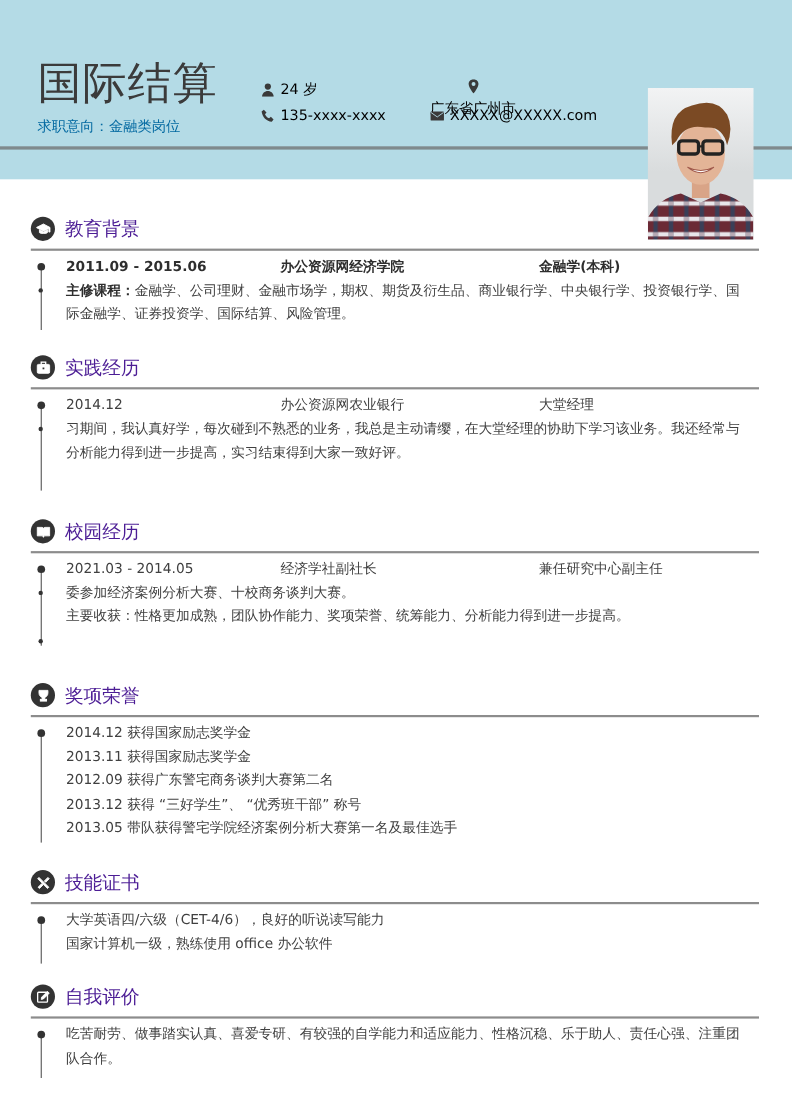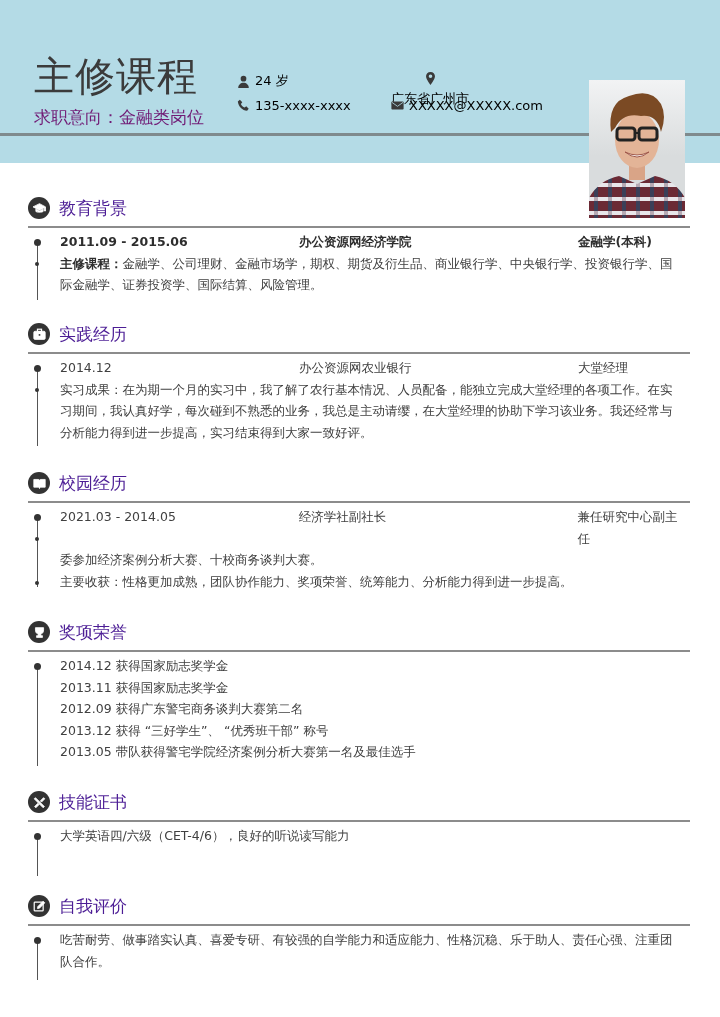--- a/index.html
+++ b/index.html
@@ -1,45 +1,45 @@
 <!DOCTYPE html>
 <html><head>
 <meta charset="utf-8">
 <style>
   * { margin:0; padding:0; box-sizing:border-box; }
   body { width:720px; height:1017px; background:#ffffff; font-family:"DejaVu Sans","Liberation Sans",sans-serif; color:#404040; position:relative; overflow:hidden; }
   .header { position:absolute; left:0; top:0; width:720px; height:163px; background:#b4dbe6; }
   .header-rule { position:absolute; left:0; top:133px; width:720px; height:3px; background:#7f8a8d; }
   .name { position:absolute; left:34px; top:52px; font-size:40px; color:#3b3b3b; letter-spacing:1px; line-height:48px; }
-  .intent { position:absolute; left:34px; top:106px; font-size:17px; color:#701a75; }
+  .intent { position:absolute; left:34px; top:106px; font-size:13px; color:#0369a1; }
   .info { position:absolute; font-size:13px; color:#000000; display:flex; align-items:center; gap:5px; }
   .info svg { width:13px; height:13px; fill:#3a3a3a; }
   .photo { position:absolute; left:589px; top:80px; width:96px; height:138px; background:linear-gradient(#f2f3f4,#d9dcdd 55%); overflow:hidden; }
   .section { position:absolute; left:28px; width:662px; }
   .sec-head { display:flex; align-items:center; height:26px; }
   .sec-icon { width:22px; height:22px; border-radius:50%; background:#333; display:flex; align-items:center; justify-content:center; }
   .sec-icon svg { width:13px; height:13px; fill:#fff; stroke:#fff; }
   .sec-title { margin-left:9px; font-size:17px; color:#4c1d95; }
   .sec-rule { height:2px; background:#8c8c8c; margin-top:5px; margin-left:0; }
   .sec-body { position:relative; padding-left:32px; padding-top:3px; }
   .timeline { position:absolute; left:9px; top:12px; width:1px; background:#555; }
   .dot-big { position:absolute; left:6px; width:7px; height:7px; border-radius:50%; background:#333; }
   .dot-small { position:absolute; left:7px; width:4px; height:4px; border-radius:50%; background:#333; }
   .line { font-size:12.5px; line-height:21.5px; color:#404040; }
-  .row3 { display:flex; font-size:12.5px; line-height:21.5px;gap:44px; }
+  .row3 { display:flex; font-size:12.5px; line-height:21.5px; }
   .row3 .c1 { width:195px; }
   .row3 .c2 { width:235px; }
   .bold { font-weight:bold; color:#2e2e2e; }
 </style>
 </head>
 <body>
 
 <div class="header">
   <div class="header-rule"></div>
-  <div class="name">主修课程</div>
+  <div class="name">国际结算</div>
   <div class="intent">
     <span>求职意向：</span><span>金融类岗位</span>
   </div>
   <div class="info" style="left:237px;top:72px;">
     <svg viewBox="0 0 16 16">
         <circle cx="8" cy="4.5" r="3.5"></circle>
         <path d="M1.5 16c0-4 3-6.5 6.5-6.5s6.5 2.5 6.5 6.5z"></path>
       </svg>
     <span>24 岁</span>
   </div>
@@ -124,21 +124,20 @@
   <div class="sec-rule"></div>
   <div class="sec-body">
     <div class="timeline" style="height:80px;"></div>
     <div class="dot-big" style="top:11px;"></div>
     <div class="dot-small" style="top:34px;"></div>
     <div class="row3">
       <span class="c1">2014.12</span>
       <span class="c2">办公资源网农业银行</span>
       <span>大堂经理</span>
     </div>
-    <div class="line">实习成果：在为期一个月的实习中，我了解了农行基本情况、人员配备，能独立完成大堂经理的各项工作。在实</div>
     <div class="line">习期间，我认真好学，每次碰到不熟悉的业务，我总是主动请缨，在大堂经理的协助下学习该业务。我还经常与</div>
     <div class="line">分析能力得到进一步提高，实习结束得到大家一致好评。</div>
   </div>
 </div>
 
 <div class="section" style="top:470px;">
   <div class="sec-head">
     <div class="sec-icon">
       <svg viewBox="0 0 16 16">
           <path d="M1 3h5.5c.8 0 1.5.7 1.5 1.5V14c0-.8-.7-1.5-1.5-1.5H1z"></path>
@@ -195,20 +194,21 @@
           <path d="M6 9l1.5 1.5-4 4L2 13z"></path>
         </svg>
     </div>
     <div class="sec-title">技能证书</div>
   </div>
   <div class="sec-rule"></div>
   <div class="sec-body">
     <div class="timeline" style="height:42px;"></div>
     <div class="dot-big" style="top:11px;"></div>
     <div class="line">大学英语四/六级（CET-4/6），良好的听说读写能力</div>
+    <div class="line">国家计算机一级，熟练使用 office 办公软件</div>
   </div>
 </div>
 
 <div class="section" style="top:893px;">
   <div class="sec-head">
     <div class="sec-icon">
       <svg viewBox="0 0 16 16">
           <rect x="1.5" y="2.5" width="11" height="11" rx="1" fill="none" stroke-width="1.5"></rect>
           <path d="M12.5 1.5l2 2-6.5 6.5-2.5.5.5-2.5z"></path>
         </svg>

